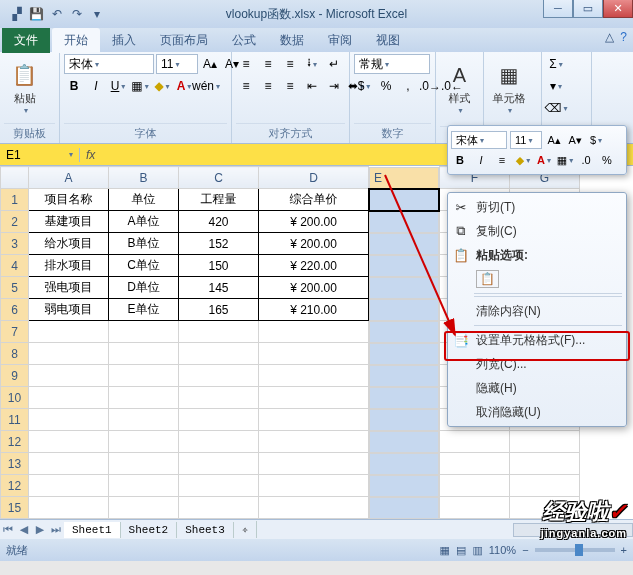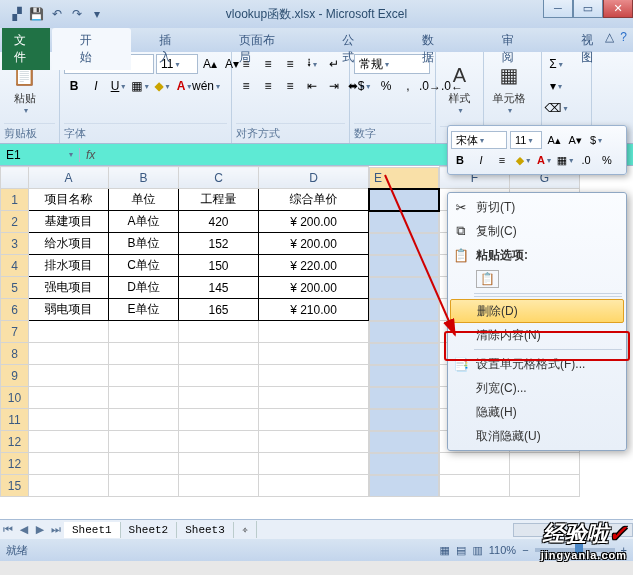--- a/index.html
+++ b/index.html
@@ -10,42 +10,42 @@
 .titlebar .qat { display: flex; gap: 2px; padding-left: 4px; }
 .titlebar .qat span { width: 18px; height: 18px; display: inline-flex; align-items: center; justify-content: center; font-size: 12px; color: #3b5a82; }
 .titlebar .title { position: absolute; left: 50%; transform: translateX(-50%); font-size: 12px; color: #2b4d6f; }
 .titlebar .win-controls { position: absolute; right: 0; top: -2px; display: flex; }
 .titlebar .win-controls div { width: 30px; height: 20px; display: flex; align-items: center; justify-content: center; font-size: 11px; }
 .win-min { background: linear-gradient(#e8f0fa,#cddff3); border:1px solid #6a8bab; color:#3b5a82; }
 .win-max { background: linear-gradient(#e8f0fa,#cddff3); border:1px solid #6a8bab; color:#3b5a82; }
 .win-close { background: linear-gradient(#ea8f8f,#c94848); border:1px solid #8a3a3a; color:#fff; }
 
 
-.ribbon-tabs { height: 24px; background: linear-gradient(#d7e4f2,#c3d5ec); display: flex; align-items: flex-start; padding-left: 2px; position: relative; }
+.ribbon-tabs { height: 24px; background: linear-gradient(#d7e4f2,#c3d5ec); display: flex; align-items: center; padding-left: 2px; position: relative; }
 .file-tab { background: #207245; color: #fff; font-size: 12px; padding: 4px 12px; margin-right: 2px; }
-.tab { font-size: 12px; color: #3b5a82; padding: 4px 28px; }
+.tab { font-size: 12px; color: #3b5a82; padding: 4px 12px; }
 .tab.active { background: #f4f8fd; border-top-left-radius: 3px; border-top-right-radius: 3px; }
 .ribbon-help { position: absolute; right: 6px; top: 2px; display: flex; gap: 6px; font-size: 12px; color:#3b5a82; }
 
 
 .ribbon { height: 92px; background: linear-gradient(#f4f8fd,#dfe9f5); border-bottom: 1px solid #a7bcd6; display: flex; }
 .group { border-right: 1px solid #bfd0e3; display: flex; flex-direction: column; justify-content: space-between; padding: 2px 4px 0; }
 .group-content { display: flex; gap: 2px; flex: 1; align-items: flex-start; }
-.group-label { font-size: 11px; color: #5a7698; padding: 2px 0; border-top: 1px solid #d0dceb; position: relative; }
+.group-label { font-size: 11px; color: #5a7698; text-align: center; padding: 2px 0; border-top: 1px solid #d0dceb; position: relative; }
 .big-btn { width: 42px; height: 66px; display: flex; flex-direction: column; align-items: center; justify-content: center; font-size: 11px; color: #333; }
 .big-btn .icon { width: 32px; height: 32px; display:flex; align-items:center; justify-content:center; font-size: 20px; }
 .dd { font-size: 8px; margin-left: 2px; color:#5a7698; }
 .font-sel { display:flex; gap:2px; }
 .sel { border:1px solid #a9bcd2; background:#fff; height:20px; font-size:12px; padding: 0 4px; display:flex; align-items:center; }
 .row { display:flex; gap:2px; align-items:center; }
 .col { display:flex; flex-direction:column; gap:2px; }
 .ibtn { width:20px; height:20px; border:1px solid transparent; display:inline-flex; align-items:center; justify-content:center; font-size:12px; }
 
 
-.fbar { height: 22px; background: #5eead4; border-bottom: 1px solid #a7bcd6; display: flex; align-items: center; }
+.fbar { height: 22px; background: #fde047; border-bottom: 1px solid #a7bcd6; display: flex; align-items: center; }
 .namebox { width: 80px; border-right: 1px solid #a7bcd6; padding: 0 6px; font-size: 12px; display:flex; align-items:center; justify-content:space-between; }
 .fx { padding: 0 6px; font-style: italic; color: #555; font-size: 12px; }
 .fbar input { flex:1; border:none; background:transparent; font-size:12px; padding: 0 4px; }
 
 
 .grid-area { position: relative; height: 353px; background:#fff; overflow:hidden; }
 .grid { border-collapse: collapse; }
 .grid th, .grid td { border: 1px solid #d4d4d4; font-size: 12px; text-align: center; height: 22px; white-space: nowrap; }
 .grid .col-hdr { background: linear-gradient(#f5f8fc,#e5ecf5); color:#3b5a82; font-weight:normal; }
 .grid .col-hdr.sel { background: #f9e0a8; }
@@ -82,21 +82,21 @@
 .sheet-tabs .sb { flex:1; }
 .sheet-tabs .scroll { width:120px; height:14px; background:#dfe6ef; border:1px solid #b0c0d3; }
 
 
 .status { height: 22px; background: linear-gradient(#d7e4f2,#c3d5ec); display:flex; align-items:center; font-size:11px; color:#3b5a82; padding: 0 6px; justify-content:space-between;gap:28px; }
 .status .right { display:flex; align-items:center; gap:6px; }
 .zoom-track { width:80px; height:4px; background:#a7bcd6; position:relative; }
 .zoom-thumb { width:8px; height:12px; background:#4a87c7; position:absolute; left:40px; top:-4px; }
 
 
-.wm { position:absolute; right:6px; bottom:14px; color:#fff; text-shadow: -1px -1px 0 #000, 1px -1px 0 #000, -1px 1px 0 #000, 1px 1px 0 #000; font-weight:bold; z-index:10; text-align:right; }
+.wm { position:absolute; right:6px; bottom:36px; color:#fff; text-shadow: -1px -1px 0 #000, 1px -1px 0 #000, -1px 1px 0 #000, 1px 1px 0 #000; font-weight:bold; z-index:10; text-align:right; }
 .wm .big { font-size:22px; font-style:italic; }
 .wm .red { color:#d00000; }
 .wm .small { font-size:11px; letter-spacing:1px; }
 </style>
 </head>
 <body>
 
 <div class="titlebar">
   <div class="qat">
     <span>▞</span>
@@ -383,20 +383,30 @@
           <th class="row-hdr hl">12</th>
           <td></td>
           <td></td>
           <td></td>
           <td></td>
           <td class="sel"></td>
           <td></td>
           <td></td>
         </tr>
   <tr>
+          <th class="row-hdr hl">13</th>
+          <td></td>
+          <td></td>
+          <td></td>
+          <td></td>
+          <td class="sel"></td>
+          <td></td>
+          <td></td>
+        </tr>
+  <tr>
           <th class="row-hdr hl">12</th>
           <td></td>
           <td></td>
           <td></td>
           <td></td>
           <td class="sel"></td>
           <td></td>
           <td></td>
         </tr>
   <tr>
@@ -458,24 +468,20 @@
   <div class="item">
       <span class="mi">📋</span>
       <b>粘贴选项:</b>
     </div>
   <div class="item">
       <span class="mi"></span>
       <span style="border:1px solid #b0b0b0; padding:1px 3px;">📋</span>
     </div>
   <div class="sep"></div>
   <div class="sep"></div>
-  <div class="item hl">
-      <span class="mi"></span>
-      <span>删除(D)</span>
-    </div>
   <div class="item">
       <span>清除内容(N)</span>
     </div>
   <div class="sep"></div>
   <div class="item">
       <span class="mi">📑</span>
       <span>设置单元格格式(F)...</span>
     </div>
   <div class="item">
       <span>列宽(C)...</span>

